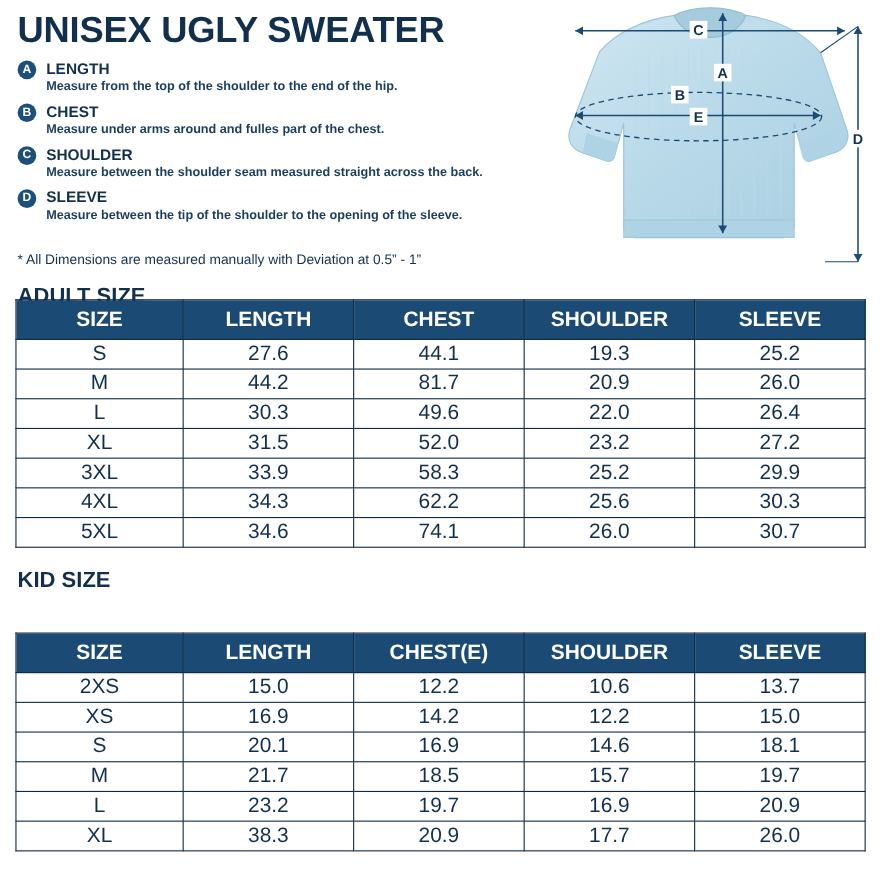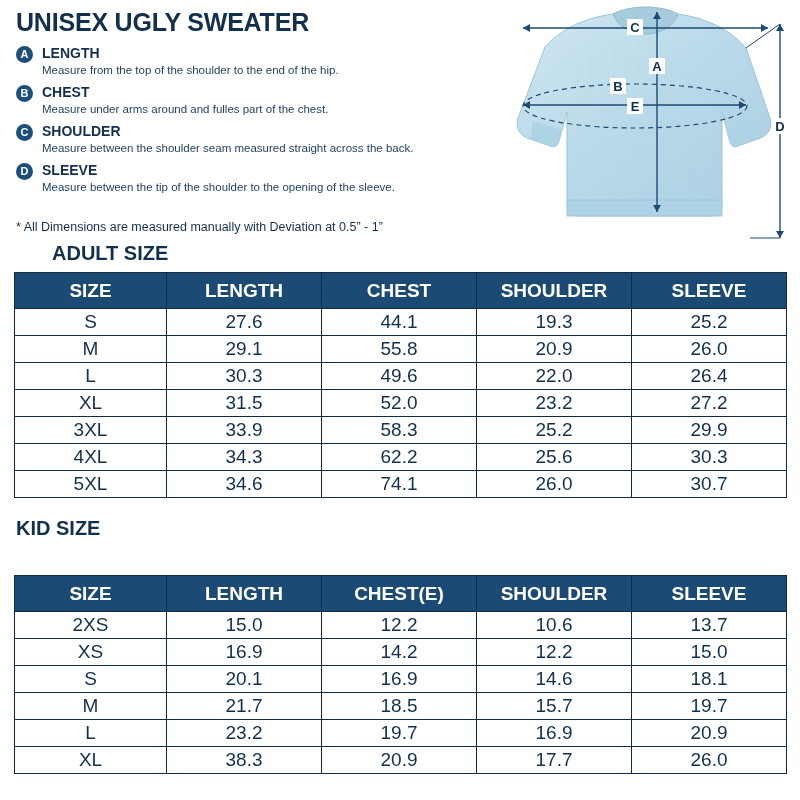--- a/index.html
+++ b/index.html
@@ -16,21 +16,21 @@
     overflow: hidden;
   }
 
   
   .top {
     position: absolute;
     left: 16px; top: 8px;
     width: 440px;
   }
   .main-title {
-    font-size: 25px;
+    font-size: 33px;
     font-weight: bold;
     letter-spacing: -0.2px;
     color: #12304e;
     margin: 0 0 8px 0;
     white-space: nowrap;
   }
   .legend-item {
     position: relative;
     margin-bottom: 7px;
     padding-left: 26px;
@@ -49,21 +49,21 @@
   }
   .legend-label {
     font-size: 14px;
     font-weight: bold;
     color: #12304e;
     line-height: 17px;
     display: block;
   }
   .legend-desc {
     font-size: 11.5px;
-    font-weight: normal;
+    font-weight: bold;
     color: #1b3d5e;
     line-height: 14px;
     display: block;
     margin-top: 1px;
   }
   .note {
     font-size: 12.5px;
     color: #12304e;
     margin-top: 26px;
     font-weight: normal;
@@ -78,21 +78,21 @@
   .illus svg { display: block; }
 
   
   .section-title {
     position: absolute;
     left: 16px;
     font-size: 20px;
     font-weight: bold;
     color: #12304e;
   }
-  #adult-title { top: 242px; margin-left: 36px; }
+  #adult-title { top: 258px; }
   #kid-title  { top: 517px; }
 
   table.size-table {
     position: absolute;
     left: 14px;
     width: 772px;
     border-collapse: collapse;
     table-layout: fixed;
   }
   #adult-table { top: 272px; }
@@ -257,22 +257,22 @@
     <tbody>
       <tr>
         <td>S</td>
         <td>27.6</td>
         <td>44.1</td>
         <td>19.3</td>
         <td>25.2</td>
       </tr>
       <tr>
         <td>M</td>
-        <td>29.1</td>
-        <td>55.8</td>
+        <td>44.2</td>
+        <td>81.7</td>
         <td>20.9</td>
         <td>26.0</td>
       </tr>
       <tr>
         <td>L</td>
         <td>30.3</td>
         <td>49.6</td>
         <td>22.0</td>
         <td>26.4</td>
       </tr>

